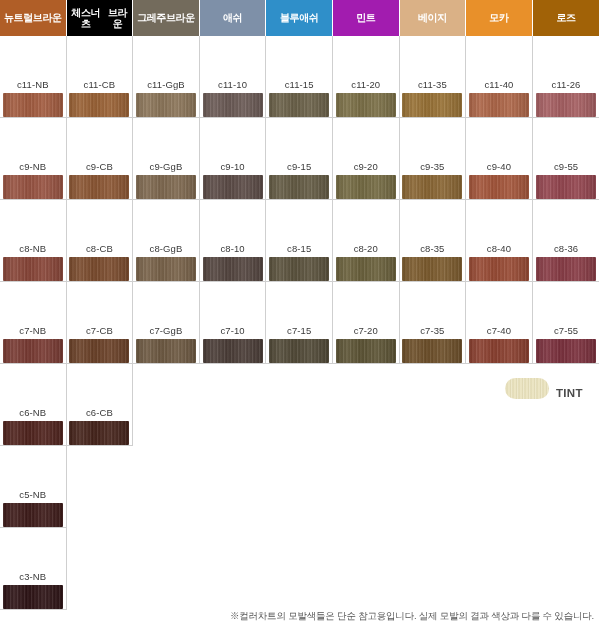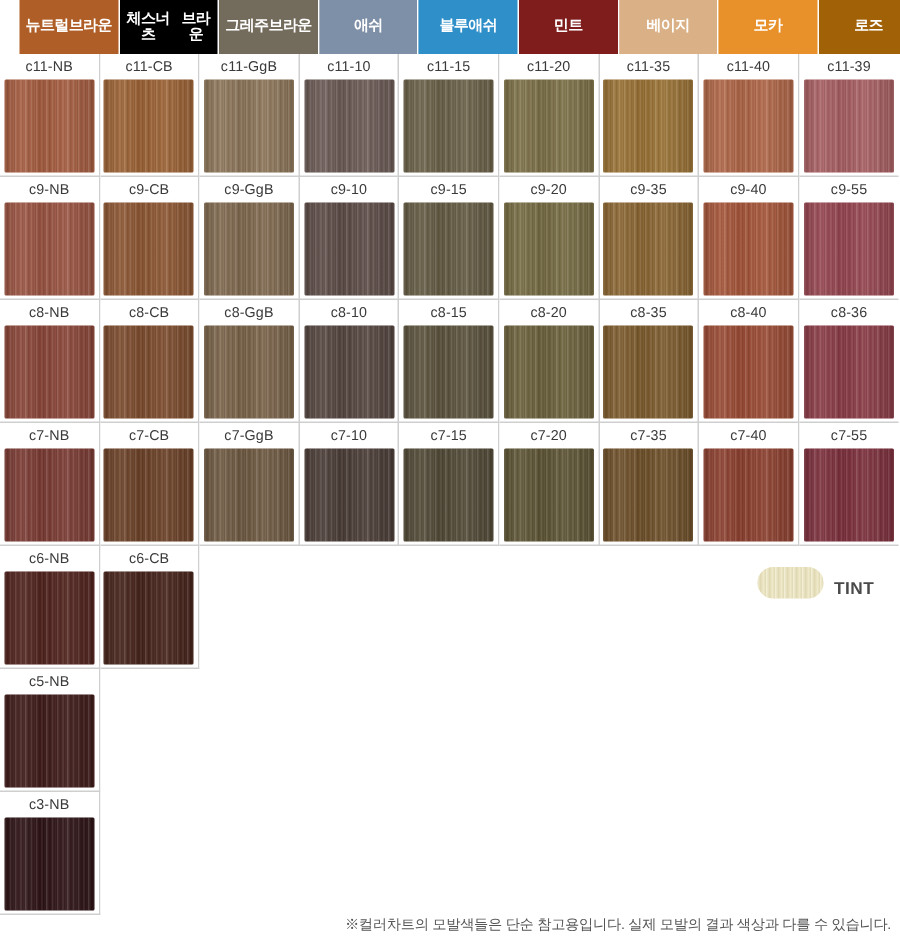--- a/index.html
+++ b/index.html
@@ -14,21 +14,20 @@
     color: #333;
     overflow: hidden;
     position: relative;
   }
 
   
   #family-header {
     display: flex;
     width: 488px;
     height: 36px;
-    margin-left: 13px;
   }
   .family-cell {
     flex: 0 0 66.6px;
     width: 66.6px;
     height: 36px;
     box-sizing: border-box;
     display: flex;
     align-items: center;
     justify-content: center;
     text-align: center;
@@ -71,20 +70,21 @@
     border-bottom: none;
     background: #ffffff;
   }
   .code-label {
     font-size: 9.5px;
     line-height: 16px;
     height: 16px;
     color: #3a3a3a;
     letter-spacing: 0.1px;
     white-space: nowrap;
+    margin-top: 40px;
   }
   .swatch {
     width: 60px;
     height: 62px;
     position: relative;
     overflow: hidden;
     border-radius: 1px;
   }
   
   .swatch::after {
@@ -181,21 +181,21 @@
         <span>그레주</span>
         <span>브라운</span>
       </div>
       <div class="family-cell" style="background: rgb(126, 144, 168);">
         <span>애쉬</span>
       </div>
       <div class="family-cell" style="background: rgb(47, 143, 201);">
         <span>블루</span>
         <span>애쉬</span>
       </div>
-      <div class="family-cell" style="background: #7f1d1d;">
+      <div class="family-cell" style="background: #a21caf;">
         <span>민트</span>
       </div>
       <div class="family-cell" style="background: rgb(218, 177, 134);">
         <span>베이지</span>
       </div>
       <div class="family-cell" style="background: rgb(232, 144, 42);">
         <span>모카</span>
       </div>
       <div class="family-cell" style="background: #a16207;">
         <span>로즈</span>
@@ -230,21 +230,21 @@
         </div>
         <div class="swatch-cell">
           <div class="code-label">c11-35</div>
           <div class="swatch" style="background: rgb(154, 114, 52);"></div>
         </div>
         <div class="swatch-cell">
           <div class="code-label">c11-40</div>
           <div class="swatch" style="background: rgb(176, 102, 71);"></div>
         </div>
         <div class="swatch-cell last-col">
-          <div class="code-label">c11-39</div>
+          <div class="code-label">c11-26</div>
           <div class="swatch" style="background: rgb(168, 95, 98);"></div>
         </div>
       </div>
       <div class="chart-row">
         <div class="swatch-cell">
           <div class="code-label">c9-NB</div>
           <div class="swatch" style="background: rgb(154, 83, 65);"></div>
         </div>
         <div class="swatch-cell">
           <div class="code-label">c9-CB</div>

